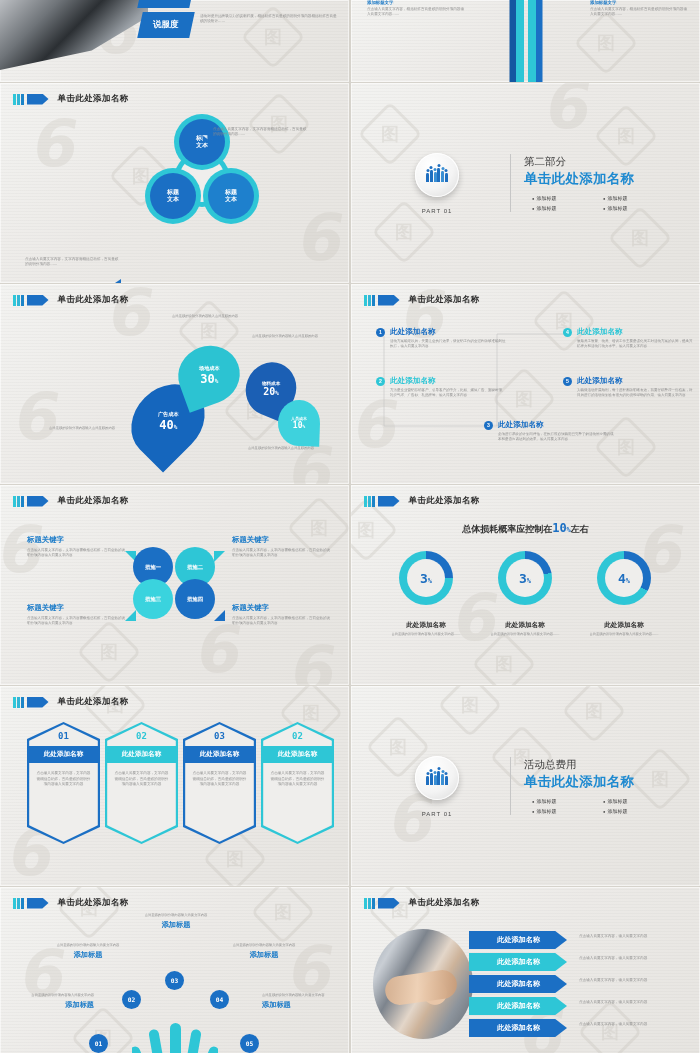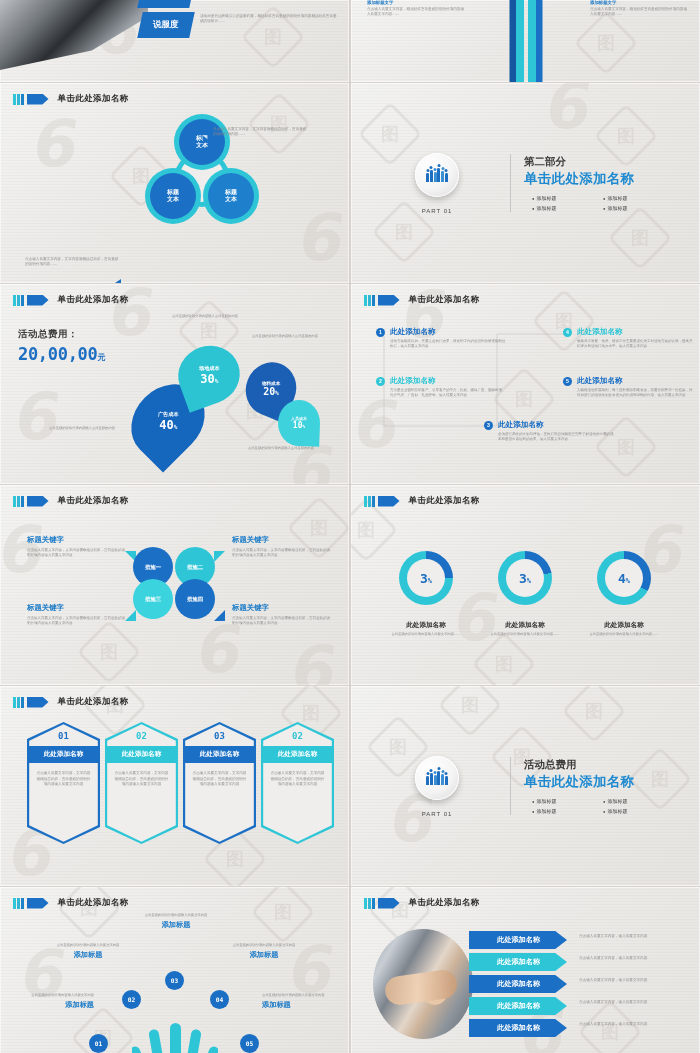--- a/index.html
+++ b/index.html
@@ -111,21 +111,21 @@
     box-shadow:0 3px 6px rgba(0,0,0,.22), inset 0 0 0 1px rgba(255,255,255,.9);
     display:flex;align-items:center;justify-content:center;
   }
   .ppl{ display:flex; align-items:flex-end; gap:.7px; }
   .ppl i{ display:block; width:3px; background:#1f6fc0; border-radius:1.4px 1.4px 0 0; position:relative; }
   .ppl i::before{ content:""; position:absolute; left:50%; transform:translateX(-50%); top:-3.6px;
       width:3px;height:3px;border-radius:50%;background:inherit; }
   .sec-part{ margin-top:11px; font-size:6px; color:#4a4a4a; letter-spacing:1px; }
   .sec-div{ width:1px; height:58px; background:#c6c6c6; margin:0 13px; }
   .sec-right{ width:150px; }
-  .sec-r1{ font-size:10.5px; font-weight:bold; color:#3b3b3b; }
+  .sec-r1{ font-size:10.5px; font-weight:normal; color:#3b3b3b; }
   .sec-r2{ font-size:13.5px; font-weight:bold; color:#1f8ad0; margin-top:1px; letter-spacing:.3px; }
   .sec-bul{ margin-top:7px; display:grid; grid-template-columns:1fr 1fr; row-gap:4px; padding-left:8px;}
   .sec-bul span{ font-size:5px; color:#3d3d3d; }
   .sec-bul span::before{ content:"\25CF"; font-size:4px; margin-right:2px; color:#3d3d3d; }
 
   
   .cost-l{ position:absolute; left:18px; top:44px; }
   .cost-l .t1{ font-size:9.5px; font-weight:bold; color:#3c3c3c; letter-spacing:.5px; }
   .cost-l .t2{ font-size:17px; font-weight:bold; color:#1c6fc2; letter-spacing:-.3px; margin-top:3px; font-family:"DejaVu Sans Mono",monospace; }
   .cost-l .t2 em{ font-style:normal; font-size:8px; }
@@ -347,26 +347,20 @@
       <span class="big6" style="left:290px;top:150px">6</span>
     </div>
     <div class="shead">
       <span class="bars">
             <i></i>
             <i></i>
             <i></i>
           </span>
       <span class="tag"></span>
       <span class="ttl">单击此处添加名称</span>
-    </div>
-    <div class="cost-l">
-      <div class="t1">活动总费用：</div>
-      <div class="t2">
-        <span>20,00,00</span><em>元</em>
-      </div>
     </div>
 
     <div class="petal" style="left:128px;top:104px;width:80px;height:66px;background:#1566bd;transform:rotate(-45deg);">
       <div style="transform:rotate(45deg);text-align:center">
         <div class="pl">广告成本</div>
         <div class="pv"><span>40</span><em>%</em></div>
       </div>
     </div>
     <div class="petal" style="left:178px;top:62px;width:62px;height:58px;background:#2cc3d2;transform:rotate(-20deg);">
       <div style="transform:rotate(20deg);text-align:center">
@@ -529,20 +523,23 @@
     </div>
     <div class="shead">
       <span class="bars">
             <i></i>
             <i></i>
             <i></i>
           </span>
       <span class="tag"></span>
       <span class="ttl">单击此处添加名称</span>
     </div>
+    <div class="dn-top">
+      <span>总体损耗概率应控制在</span><b><span>10</span><em>%</em></b><span>左右</span>
+    </div>
 
     <div class="donut" style="left:48px;top:66px;background:conic-gradient(#1b6fc4 0deg 90deg,#2ec6d6 90deg 360deg)">
       <div class="hole">
             <span><span>3</span><em>%</em></span>
           </div>
     </div>
     <div class="donut" style="left:147px;top:66px;background:conic-gradient(#1b6fc4 0deg 79deg,#2ec6d6 79deg 360deg)">
       <div class="hole">
             <span><span>3</span><em>%</em></span>
           </div>

